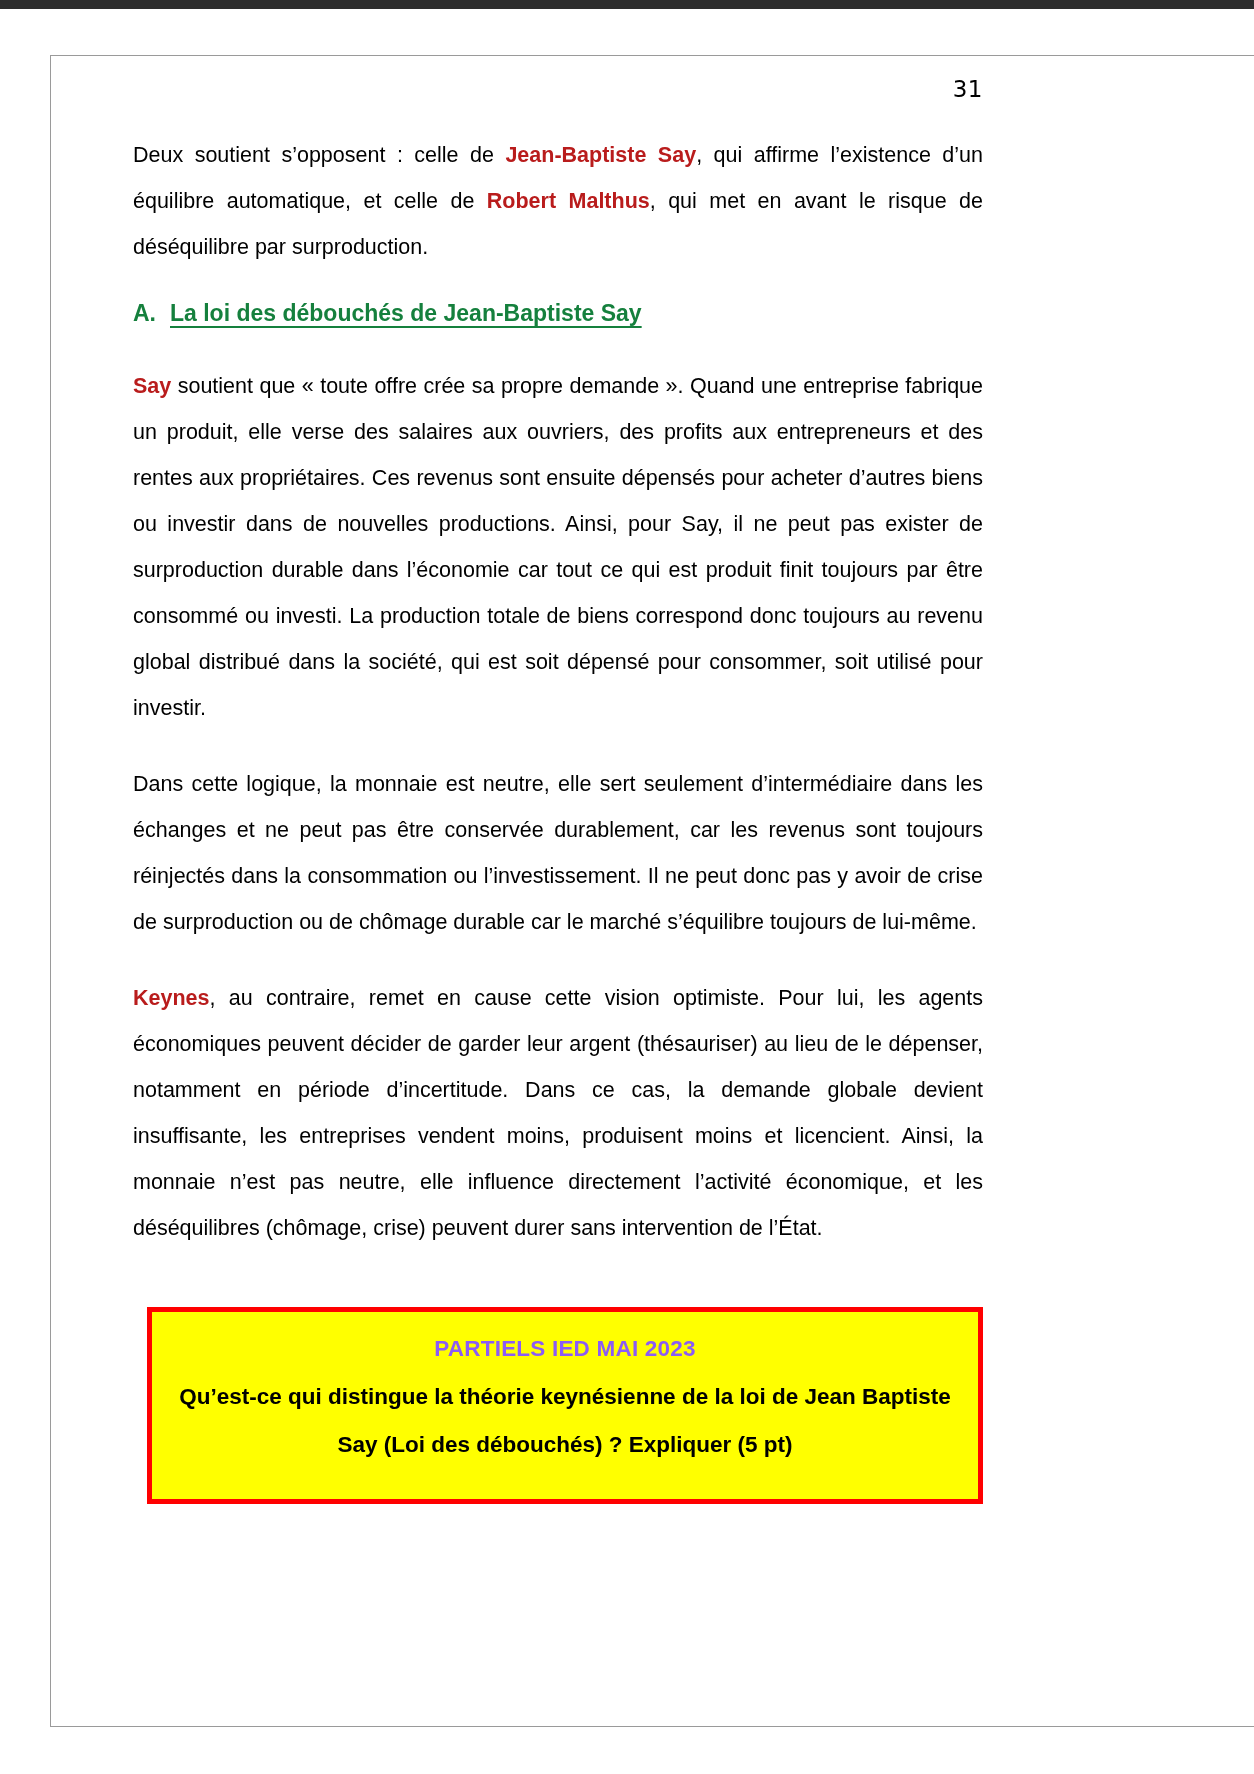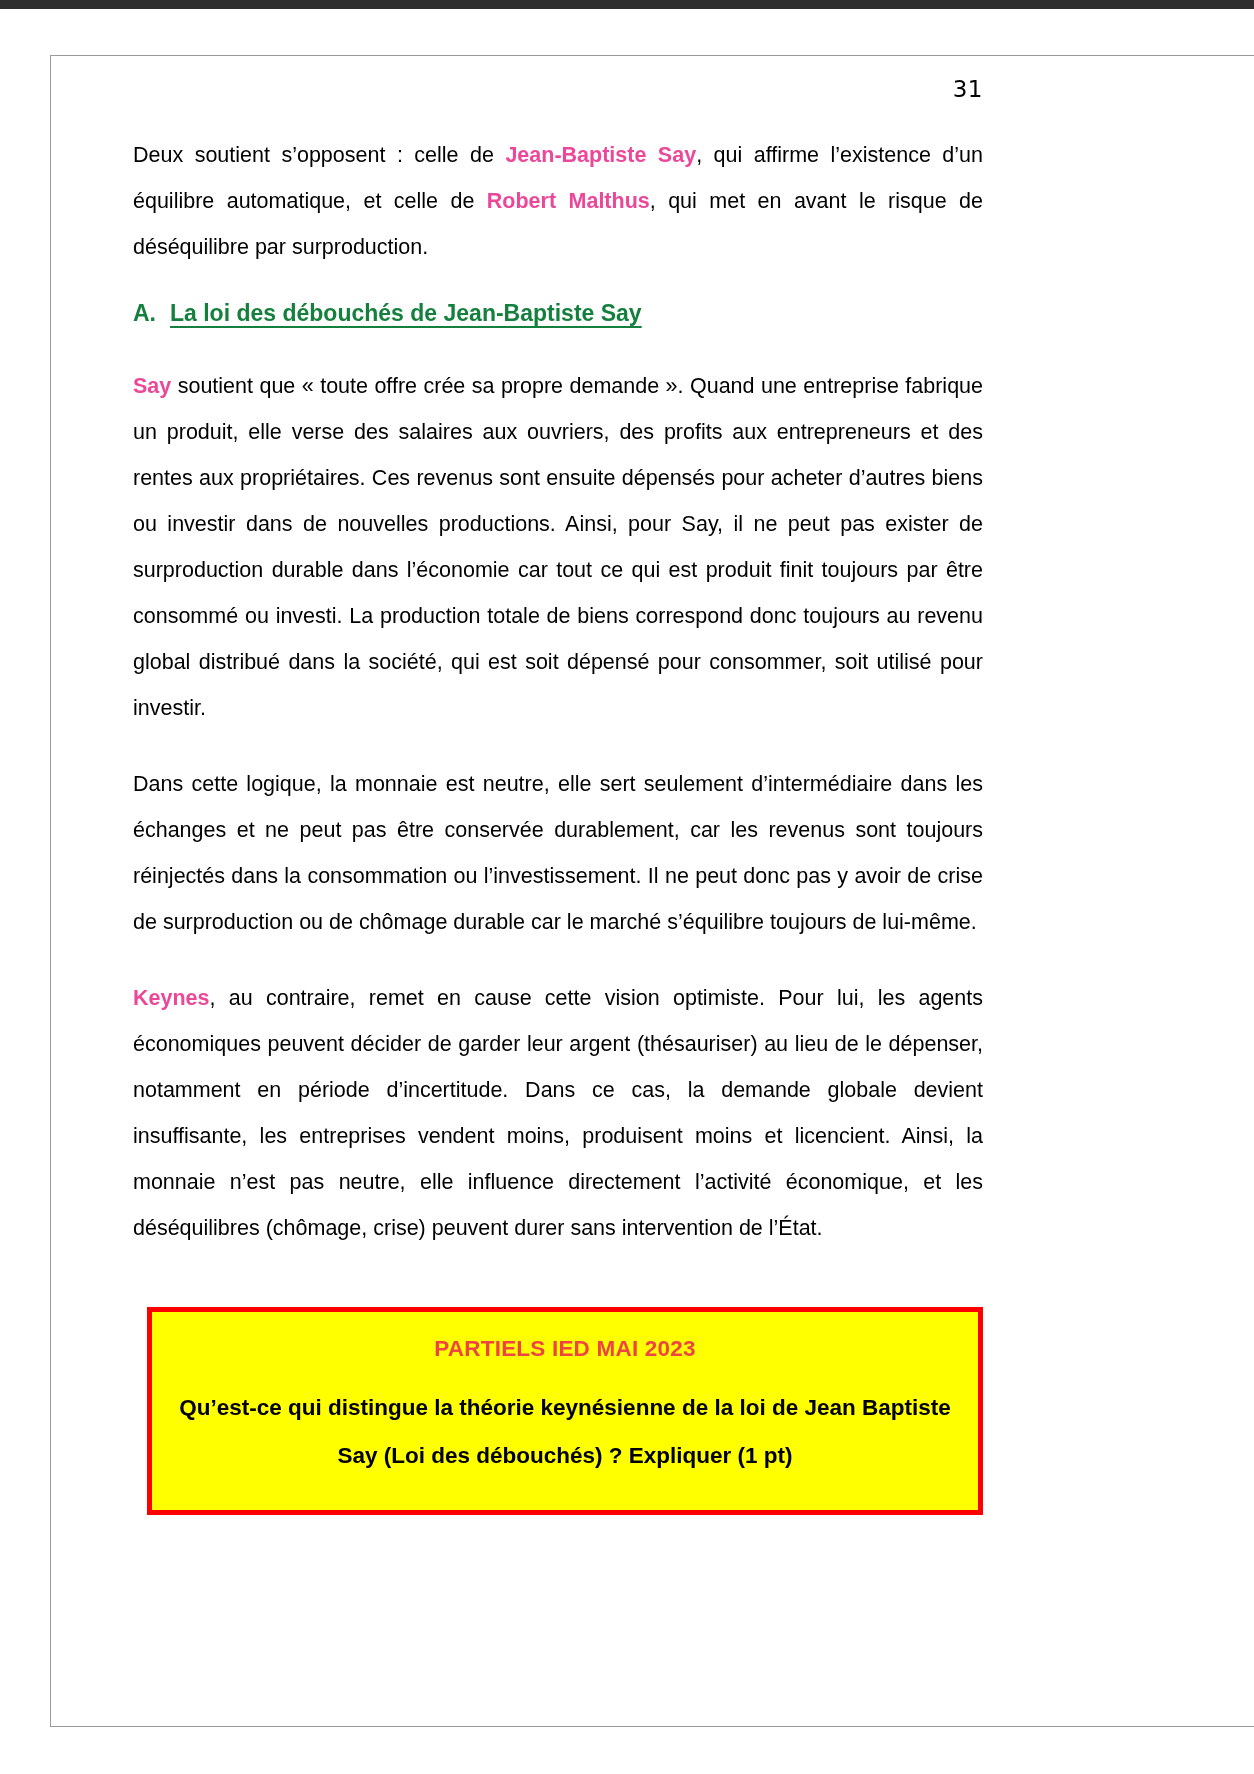--- a/index.html
+++ b/index.html
@@ -77,21 +77,21 @@
   }
   p.para.last-of-block { margin-bottom: 34px; }
 
   
   p.narrow {
     font-family: Liberation Sans, sans-serif;
     transform-origin: left top;
   }
 
   .name-hl {
-    color: #ec4899;
+    color: #b91c1c;
     font-weight: bold;
   }
 
   
   .heading-a {
     display: block;
     margin: 6px 0 36px 0;
     color: #15803d;
     font-size: 23px;
     font-weight: bold;
@@ -111,25 +111,25 @@
   .callout {
     margin: 56px 0 0 14px;
     width: 836px;
     box-sizing: border-box;
     background: #FFFF00;
     border: 5px solid #FF0000;
     padding: 24px 18px 30px 18px;
   }
   .callout-title {
     text-align: center;
-    color: #ef4444;
+    color: #8b5cf6;
     font-weight: bold;
     font-size: 22.5px;
     letter-spacing: .2px;
-    margin-bottom: 22px;
+    margin-bottom: 11px;
     font-family: "Liberation Sans", sans-serif;
   }
   .callout-body {
     text-align: center;
     color: #000000;
     font-weight: bold;
     font-size: 22.5px;
     line-height: 48px;
     font-family: "Liberation Sans", sans-serif;
   }
@@ -151,18 +151,18 @@
       <h2 class="heading-a"><span class="marker">A.</span><span class="title">La loi des débouchés de Jean-Baptiste Say</span></h2>
 
       <p class="para narrow"><span class="name-hl">Say</span><span> soutient que « toute offre crée sa propre demande ». Quand une entreprise fabrique un produit, elle verse des salaires aux ouvriers, des profits aux entrepreneurs et des rentes aux propriétaires. Ces revenus sont ensuite dépensés pour acheter d’autres biens ou investir dans de nouvelles productions. Ainsi, pour Say, il ne peut pas exister de surproduction durable dans l’économie car tout ce qui est produit finit toujours par être consommé ou investi. La production totale de biens correspond donc toujours au revenu global distribué dans la société, qui est soit dépensé pour consommer, soit utilisé pour investir.</span></p>
 
       <p class="para narrow">Dans cette logique, la monnaie est neutre, elle sert seulement d’intermédiaire dans les échanges et ne peut pas être conservée durablement, car les revenus sont toujours réinjectés dans la consommation ou l’investissement. Il ne peut donc pas y avoir de crise de surproduction ou de chômage durable car le marché s’équilibre toujours de lui-même.</p>
 
       <p class="para narrow last-of-block"><span class="name-hl">Keynes</span><span>, au contraire, remet en cause cette vision optimiste. Pour lui, les agents économiques peuvent décider de garder leur argent (thésauriser) au lieu de le dépenser, notamment en période d’incertitude. Dans ce cas, la demande globale devient insuffisante, les entreprises vendent moins, produisent moins et licencient. Ainsi, la monnaie n’est pas neutre, elle influence directement l’activité économique, et les déséquilibres (chômage, crise) peuvent durer sans intervention de l’État.</span></p>
 
       <div class="callout">
         <div class="callout-title">PARTIELS IED MAI 2023</div>
-        <div class="callout-body">Qu’est-ce qui distingue la théorie keynésienne de la loi de Jean Baptiste Say (Loi des débouchés) ? Expliquer (1 pt)</div>
+        <div class="callout-body">Qu’est-ce qui distingue la théorie keynésienne de la loi de Jean Baptiste Say (Loi des débouchés) ? Expliquer (5 pt)</div>
       </div>
 
     </div>
   </div>
 </div>
 
 </body></html>

